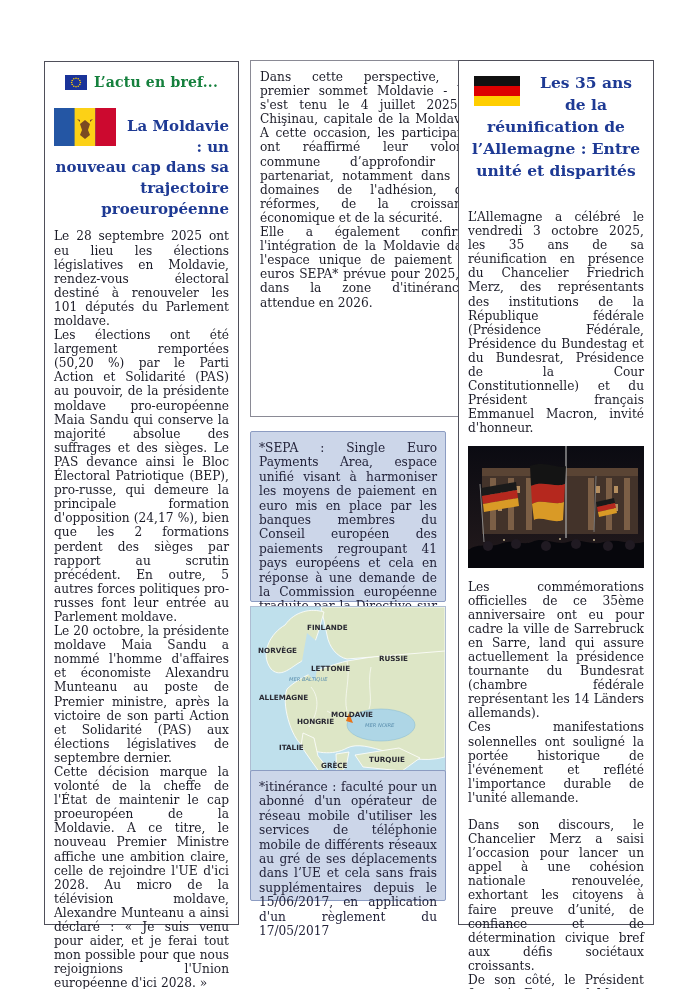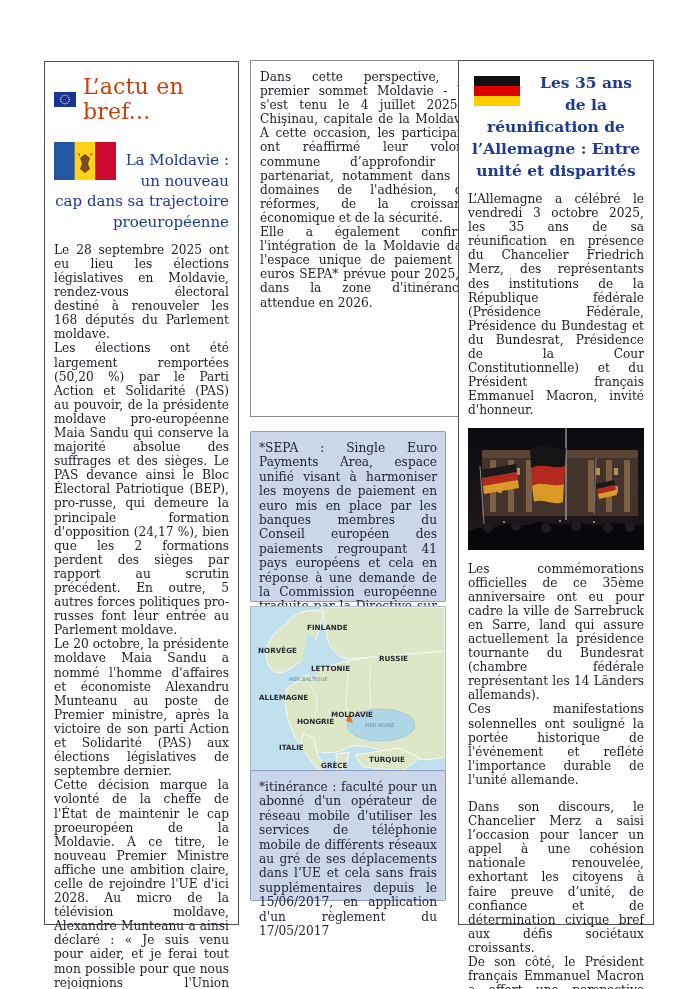--- a/index.html
+++ b/index.html
@@ -14,28 +14,28 @@
   #right-box{left:458px;top:60px;width:196px;height:865px;padding:9px 9px;}
   .note-box{
     position:absolute;left:250px;width:196px;box-sizing:border-box;
     background:#ccd6e9;border:1.2px solid #8c9cc2;border-radius:2px;
     padding:9px 8px;font-size:12.2px;line-height:1.18;text-align:justify;color:#23233a;
   }
   #sepa-box{top:431px;height:171px;}
   #roaming-box{top:770px;height:131px;}
   #map-box{position:absolute;left:250px;top:606px;width:196px;height:186px;box-sizing:border-box;border:1px solid #aebdd2;}
   .brief-header{display:flex;align-items:center;justify-content:center;gap:7px;margin:4px 0 14px 0;}
-  .brief-title{font-weight:normal;font-size:22px;color:#c2410c;letter-spacing:.2px;}
+  .brief-title{font-weight:bold;font-size:14px;color:#15803d;letter-spacing:.2px;}
   .md-head{overflow:hidden;margin-bottom:10px;}
   .md-flag{float:left;margin:4px 6px 2px 0;}
   .md-title{
-    font-weight:normal;font-size:15px;line-height:1.38;color:#1e3a94;
+    font-weight:bold;font-size:15px;line-height:1.38;color:#1e3a94;
     text-align:right;padding-top:12px;
   }
-  .de-head{overflow:hidden;margin-bottom:10px;}
+  .de-head{overflow:hidden;margin-bottom:28px;}
   .de-flag{float:left;margin:6px 8px 4px 6px;}
   .de-title{font-weight:bold;font-size:15.5px;line-height:1.42;color:#1e3a94;text-align:center;padding-top:2px;}
   .body-text p{margin:0;font-size:12.2px;line-height:1.155;text-align:justify;}
   .gap-after{margin-bottom:13px !important;}
   .photo-frame{margin:10px 0 12px 0;}
   svg{display:block;}
 </style>
 </head>
 <body>
 
@@ -72,21 +72,21 @@
         <g fill="#7a4a22">
           <path d="M31 12 l5 4 -2 6 2 5 -5 4 -5 -4 2 -5 -2 -6 z"></path>
           <path d="M26 14 l-3 -3 3 1 z M36 14 l3 -3 -3 1 z"></path>
         </g>
       </svg>
     </span>
     <div class="md-title">La Moldavie : un nouveau cap dans sa trajectoire proeuropéenne</div>
   </div>
 
   <div class="body-text">
-    <p>Le 28 septembre 2025 ont eu lieu les élections législatives en Moldavie, rendez-vous électoral destiné à renouveler les 168 députés du Parlement moldave.</p>
+    <p>Le 28 septembre 2025 ont eu lieu les élections législatives en Moldavie, rendez-vous électoral destiné à renouveler les 101 députés du Parlement moldave.</p>
     <p>Les élections ont été largement remportées (50,20 %) par le Parti Action et Solidarité (PAS) au pouvoir, de la présidente moldave pro-européenne Maia Sandu qui conserve la majorité absolue des suffrages et des sièges. Le PAS devance ainsi le Bloc Électoral Patriotique (BEP), pro-russe, qui demeure la principale formation d'opposition (24,17 %), bien que les 2 formations perdent des sièges par rapport au scrutin précédent. En outre, 5 autres forces politiques pro-russes font leur entrée au Parlement moldave.</p>
     <p>Le 20 octobre, la présidente moldave Maia Sandu a nommé l'homme d'affaires et économiste Alexandru Munteanu au poste de Premier ministre, après la victoire de son parti Action et Solidarité (PAS) aux élections législatives de septembre dernier.</p>
     <p>Cette décision marque la volonté de la cheffe de l'État de maintenir le cap proeuropéen de la Moldavie. A ce titre, le nouveau Premier Ministre affiche une ambition claire, celle de rejoindre l'UE d'ici 2028. Au micro de la télévision moldave, Alexandre Munteanu a ainsi déclaré : « Je suis venu pour aider, et je ferai tout mon possible pour que nous rejoignions l'Union européenne d'ici 2028. »</p>
 
   </div>
 </div>
 
 <div id="mid-textbox" class="col-box body-text">
   <p>Dans cette perspective, un premier sommet Moldavie - UE s'est tenu le 4 juillet 2025 à Chişinau, capitale de la Moldavie. A cette occasion, les participants ont réaffirmé leur volonté commune d’approfondir le partenariat, notamment dans les domaines de l'adhésion, des réformes, de la croissance économique et de la sécurité.</p>
   <p>Elle a également confirmé l'intégration de la Moldavie dans l'espace unique de paiement en euros SEPA* prévue pour 2025, et dans la zone d'itinérance*, attendue en 2026.</p>

